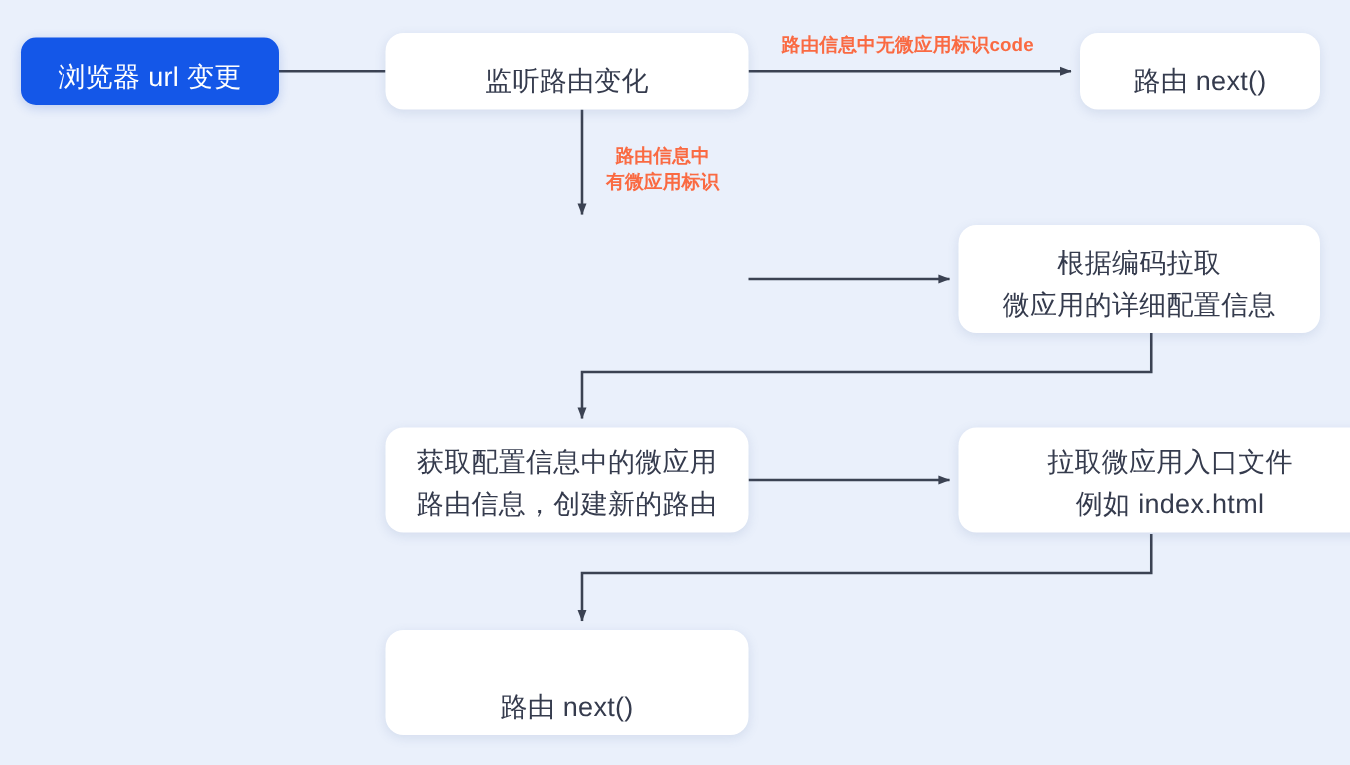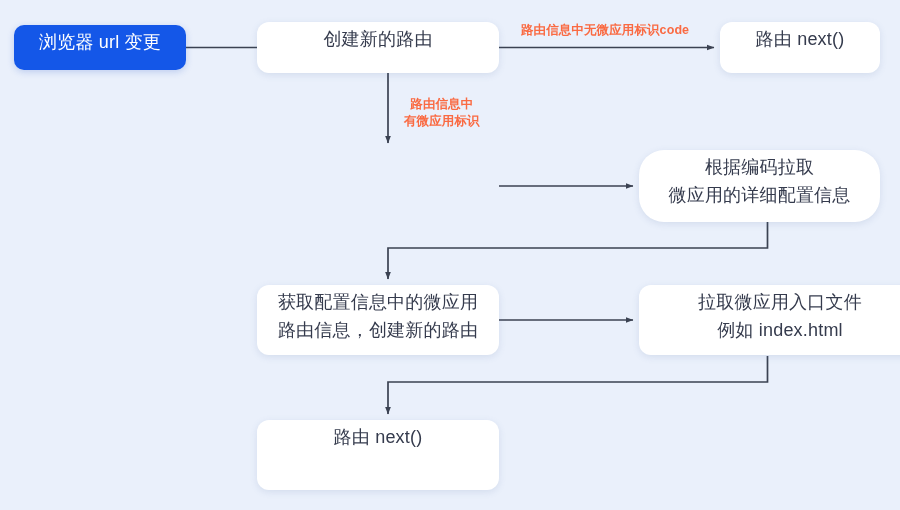--- a/index.html
+++ b/index.html
@@ -24,21 +24,21 @@
     left: 0;
     top: 0;
     width: 900px;
     height: 510px;
     pointer-events: none;
   }
   .node {
     position: absolute;
     box-sizing: border-box;
     display: flex;
-    align-items: flex-start;
+    align-items: flex-end;
     justify-content: center;
     text-align: center;
     border-radius: 12px;
     background: #ffffff;
     color: #353b4d;
     font-size: 18px;
     line-height: 1.55;
     letter-spacing: 0.2px;
     box-shadow: 0 2px 7px rgba(92, 116, 168, 0.16);
     padding: 4px 10px;
@@ -93,29 +93,29 @@
     <path d="M499,320 L633,320" fill="none" stroke="#3b4252" stroke-width="1.7" marker-end="url(#arrow)"></path>
 
     <path d="M767.5,356 L767.5,382 L388,382 L388,414" fill="none" stroke="#3b4252" stroke-width="1.7" stroke-linejoin="miter" marker-end="url(#arrow)"></path>
   </svg>
 
   <div class="node start" style="left:14px; top:25px; width:172px; height:45px;">
     <span class="txt">浏览器 url 变更</span>
   </div>
 
   <div class="node" style="left:257px; top:22px; width:242px; height:51px;">
-    <span class="txt">创建新的路由</span>
+    <span class="txt">监听路由变化</span>
   </div>
 
   <div class="node" style="left:720px; top:22px; width:160px; height:51px;">
     <span class="txt">路由 next()</span>
   </div>
 
 
-  <div class="node" style="left:639px; top:150px; width:241px; height:72px;border-radius:25px;">
+  <div class="node" style="left:639px; top:150px; width:241px; height:72px;">
     <span class="txt">根据编码拉取
 微应用的详细配置信息</span>
   </div>
 
   <div class="node" style="left:257px; top:285px; width:242px; height:70px;">
     <span class="txt">获取配置信息中的微应用
 路由信息，创建新的路由</span>
   </div>
 
   <div class="node" style="left:639px; top:285px; width:282px; height:70px;">

